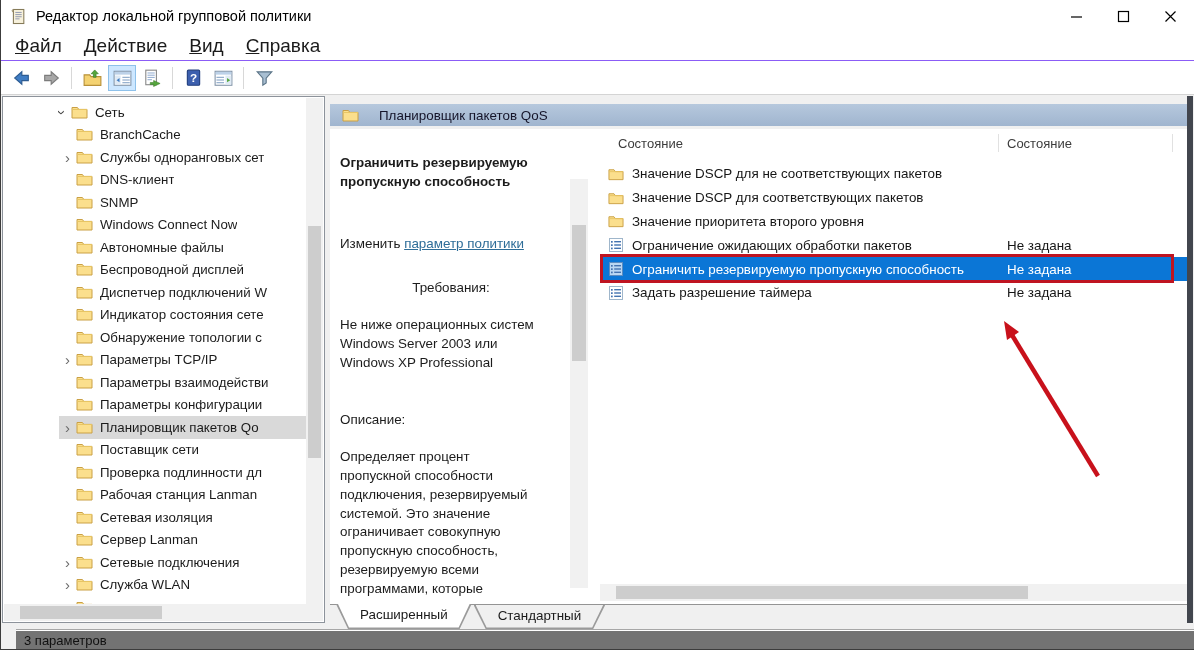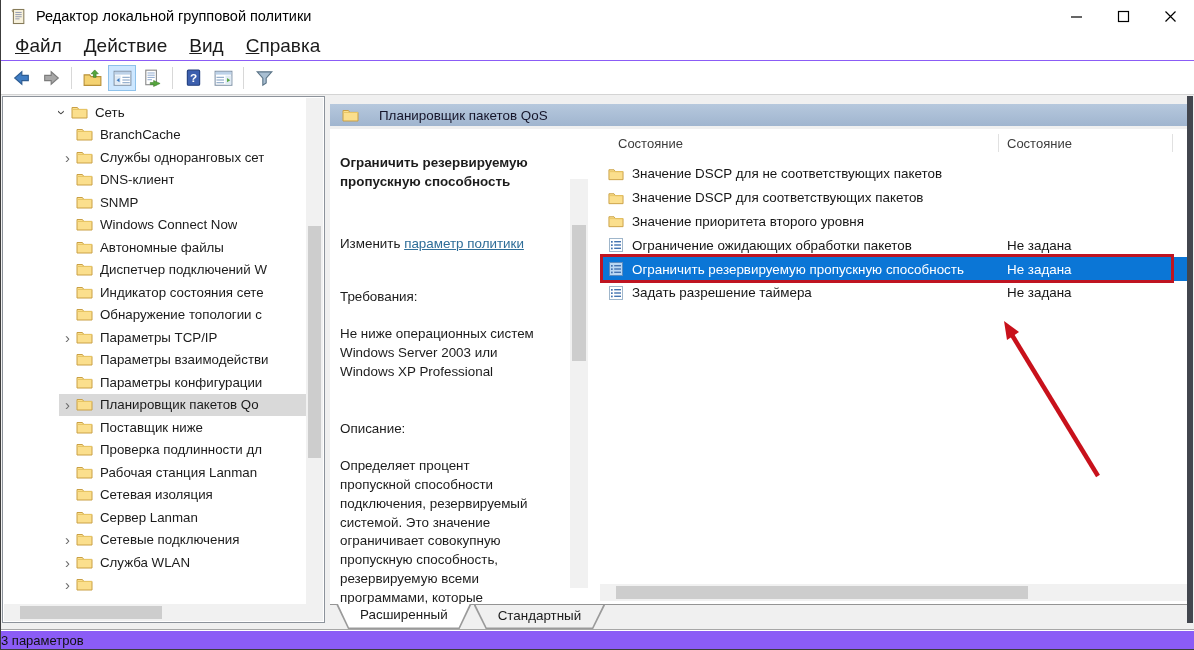--- a/index.html
+++ b/index.html
@@ -65,21 +65,21 @@
 
   
   .content{position:absolute;left:330px;top:129px;width:857px;height:475px;background:#fff;overflow:hidden;}
 
   .details{position:absolute;left:0;top:0;width:240px;bottom:0;overflow:hidden;
            font-size:13.4px;line-height:18.8px;color:#1c1c1c;}
   .d-inner{padding:6px 0 0 10px;width:222px;white-space:pre-line;}
   .policy-title{font-weight:bold;}
   .edit-line{margin-top:25px;}
   .pol-link{color:var(--link,#2e6d98);text-decoration:underline;cursor:pointer;}
-  .req-label{margin-top:15px;}
+  .req-label{margin-top:6px;text-align:center;}
   .desc-label{margin-top:19px;}
 
   .mid-scroll{left:240px;top:50px;width:18px;bottom:16px;}
   .mid-scroll .thumb-v{top:46px;height:136px;}
 
   
   .list-pane{position:absolute;left:270px;top:0;width:587px;bottom:0;}
   .list-header{position:relative;height:30px;font-size:13px;color:#3c3c3c;}
   .lh-name{position:absolute;left:18px;top:7px;}
   .lh-state{position:absolute;left:407px;top:7px;}
@@ -110,23 +110,23 @@
   .tab .shape{position:absolute;inset:0;background:#9a9a9a;
               clip-path:polygon(0 0,100% 0,calc(100% - 12px) 100%,12px 100%);}
   .tab .shape i{position:absolute;left:2px;right:2px;top:0;bottom:1.5px;background:#f0f0f0;display:block;
               clip-path:polygon(0 0,100% 0,calc(100% - 11px) 100%,11px 100%);}
   .tab.active{margin-top:-1px;height:25px;}
   .tab.active .shape i{background:#fff;}
   .tab .lbl{position:relative;display:block;text-align:center;line-height:22px;font-size:13.4px;
             color:#1a1a1a;padding:0 24px;}
 
   
-  .statusbar{position:absolute;left:0;right:0;bottom:0;height:20px;background:#8b5cf6;
+  .statusbar{position:absolute;left:16px;right:0;bottom:0;height:20px;background:#737373;
              border-top:1px solid #a7a7a7;box-shadow:inset 0 1px 0 #fff;
-             font-size:13px;color:#111;display:flex;align-items:center;padding-left:1px;}
+             font-size:13px;color:#111;display:flex;align-items:center;padding-left:8px;}
 </style>
 </head>
 <body style="--sel: #0b76d6; --treesel: #d9d9d9; --hb1: #b6c8dd; --hb2: #a0b5cf; --link: #2e6d98;">
 
 <div class="titlebar">
   <span class="app-icon">
     <svg viewBox="0 0 16 16">
         <rect x="3.2" y="1.4" width="9.8" height="13.2" fill="#f7f1dc" stroke="#857a58"></rect>
         <g stroke="#9aa0b5" stroke-width="1" fill="none">
           <path d="M5 4.2 h6"></path>
@@ -323,20 +323,30 @@
           <span class="lbl">Автономные файлы</span>
         </div>
       </div>
       <div class="tree-row lvl1">
         <div class="inner">
           <span class="expander none">›</span>
           <span class="t-icon"><svg viewBox="0 0 17 14">
               <path d="M1 2.5 h5.4 l1.4 1.9 h8.2 v8.6 H1 z" fill="#fbdf8d" stroke="#caa045" stroke-width="1"></path>
               <path d="M1 4.5 h15" stroke="#e7c564" stroke-width="1" fill="none"></path>
             </svg></span>
+          <span class="lbl">Беспроводной дисплей</span>
+        </div>
+      </div>
+      <div class="tree-row lvl1">
+        <div class="inner">
+          <span class="expander none">›</span>
+          <span class="t-icon"><svg viewBox="0 0 17 14">
+              <path d="M1 2.5 h5.4 l1.4 1.9 h8.2 v8.6 H1 z" fill="#fbdf8d" stroke="#caa045" stroke-width="1"></path>
+              <path d="M1 4.5 h15" stroke="#e7c564" stroke-width="1" fill="none"></path>
+            </svg></span>
           <span class="lbl">Диспетчер подключений W</span>
         </div>
       </div>
       <div class="tree-row lvl1">
         <div class="inner">
           <span class="expander none">›</span>
           <span class="t-icon"><svg viewBox="0 0 17 14">
               <path d="M1 2.5 h5.4 l1.4 1.9 h8.2 v8.6 H1 z" fill="#fbdf8d" stroke="#caa045" stroke-width="1"></path>
               <path d="M1 4.5 h15" stroke="#e7c564" stroke-width="1" fill="none"></path>
             </svg></span>
@@ -393,21 +403,21 @@
           <span class="lbl">Планировщик пакетов Qo</span>
         </div>
       </div>
       <div class="tree-row lvl1">
         <div class="inner">
           <span class="expander none">›</span>
           <span class="t-icon"><svg viewBox="0 0 17 14">
               <path d="M1 2.5 h5.4 l1.4 1.9 h8.2 v8.6 H1 z" fill="#fbdf8d" stroke="#caa045" stroke-width="1"></path>
               <path d="M1 4.5 h15" stroke="#e7c564" stroke-width="1" fill="none"></path>
             </svg></span>
-          <span class="lbl">Поставщик ниже</span>
+          <span class="lbl">Поставщик сети</span>
         </div>
       </div>
       <div class="tree-row lvl1">
         <div class="inner">
           <span class="expander none">›</span>
           <span class="t-icon"><svg viewBox="0 0 17 14">
               <path d="M1 2.5 h5.4 l1.4 1.9 h8.2 v8.6 H1 z" fill="#fbdf8d" stroke="#caa045" stroke-width="1"></path>
               <path d="M1 4.5 h15" stroke="#e7c564" stroke-width="1" fill="none"></path>
             </svg></span>
           <span class="lbl">Проверка подлинности дл</span>

